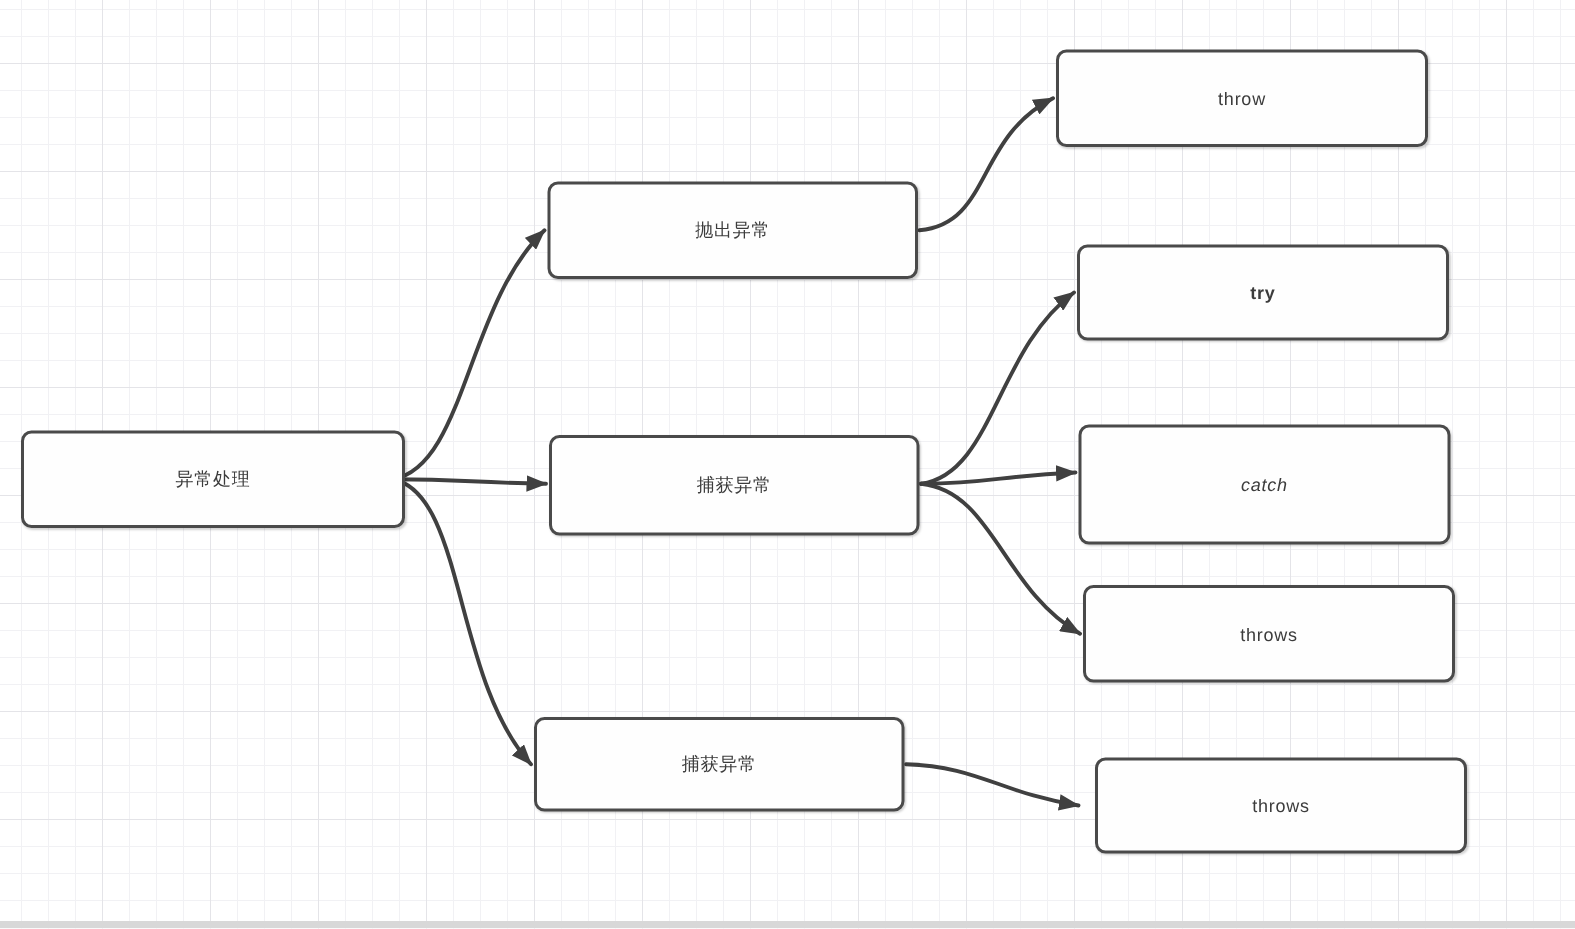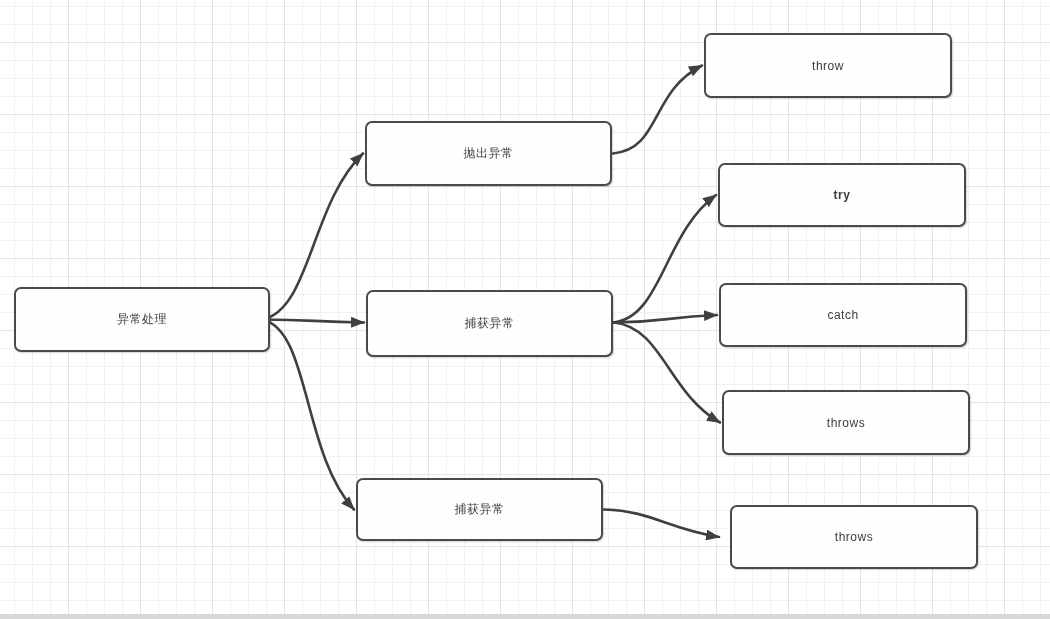--- a/index.html
+++ b/index.html
@@ -90,21 +90,21 @@
       </div>
       <div class="node" style="left: 356px; top: 478px; width: 247px; height: 63px;">
         <span class="node-label">捕获异常</span>
       </div>
       <div class="node" style="left: 704px; top: 33px; width: 248px; height: 65px;">
         <span class="node-label">throw</span>
       </div>
       <div class="node" style="left: 718px; top: 163px; width: 248px; height: 64px; font-weight: bold;">
         <span class="node-label">try</span>
       </div>
-      <div class="node" style="left: 719px; top: 283px; width: 248px; height: 64px;">
+      <div class="node" style="left: 719px; top: 283px; width: 248px; height: 80px; font-style: italic;">
         <span class="node-label">catch</span>
       </div>
       <div class="node" style="left: 722px; top: 390px; width: 248px; height: 65px;">
         <span class="node-label">throws</span>
       </div>
       <div class="node" style="left: 730px; top: 505px; width: 248px; height: 64px;">
         <span class="node-label">throws</span>
       </div>
     </div>
   <div class="bottom-bar"></div>

